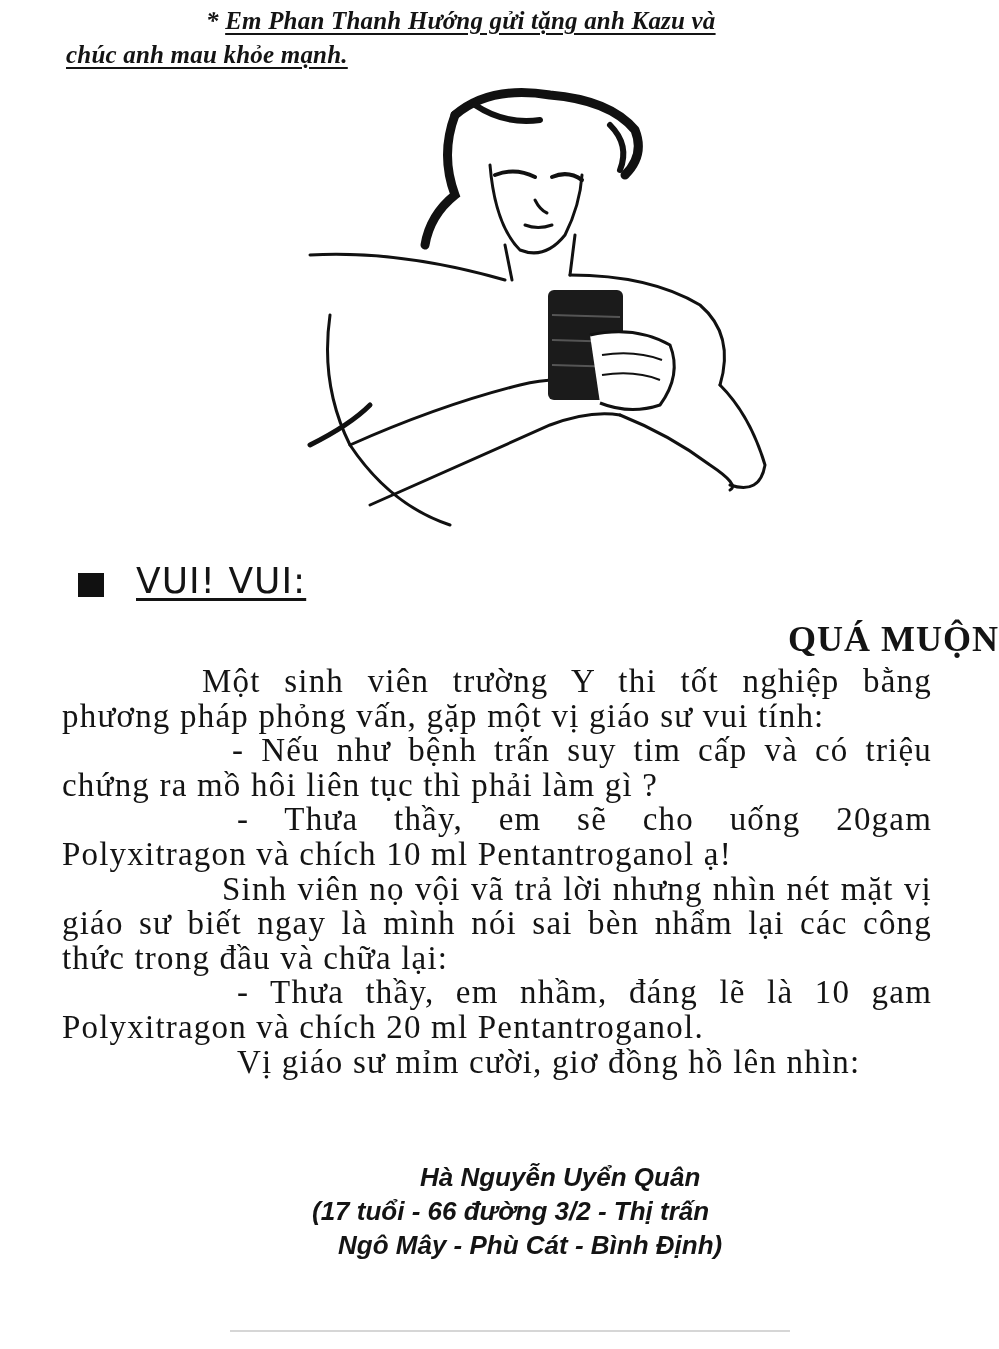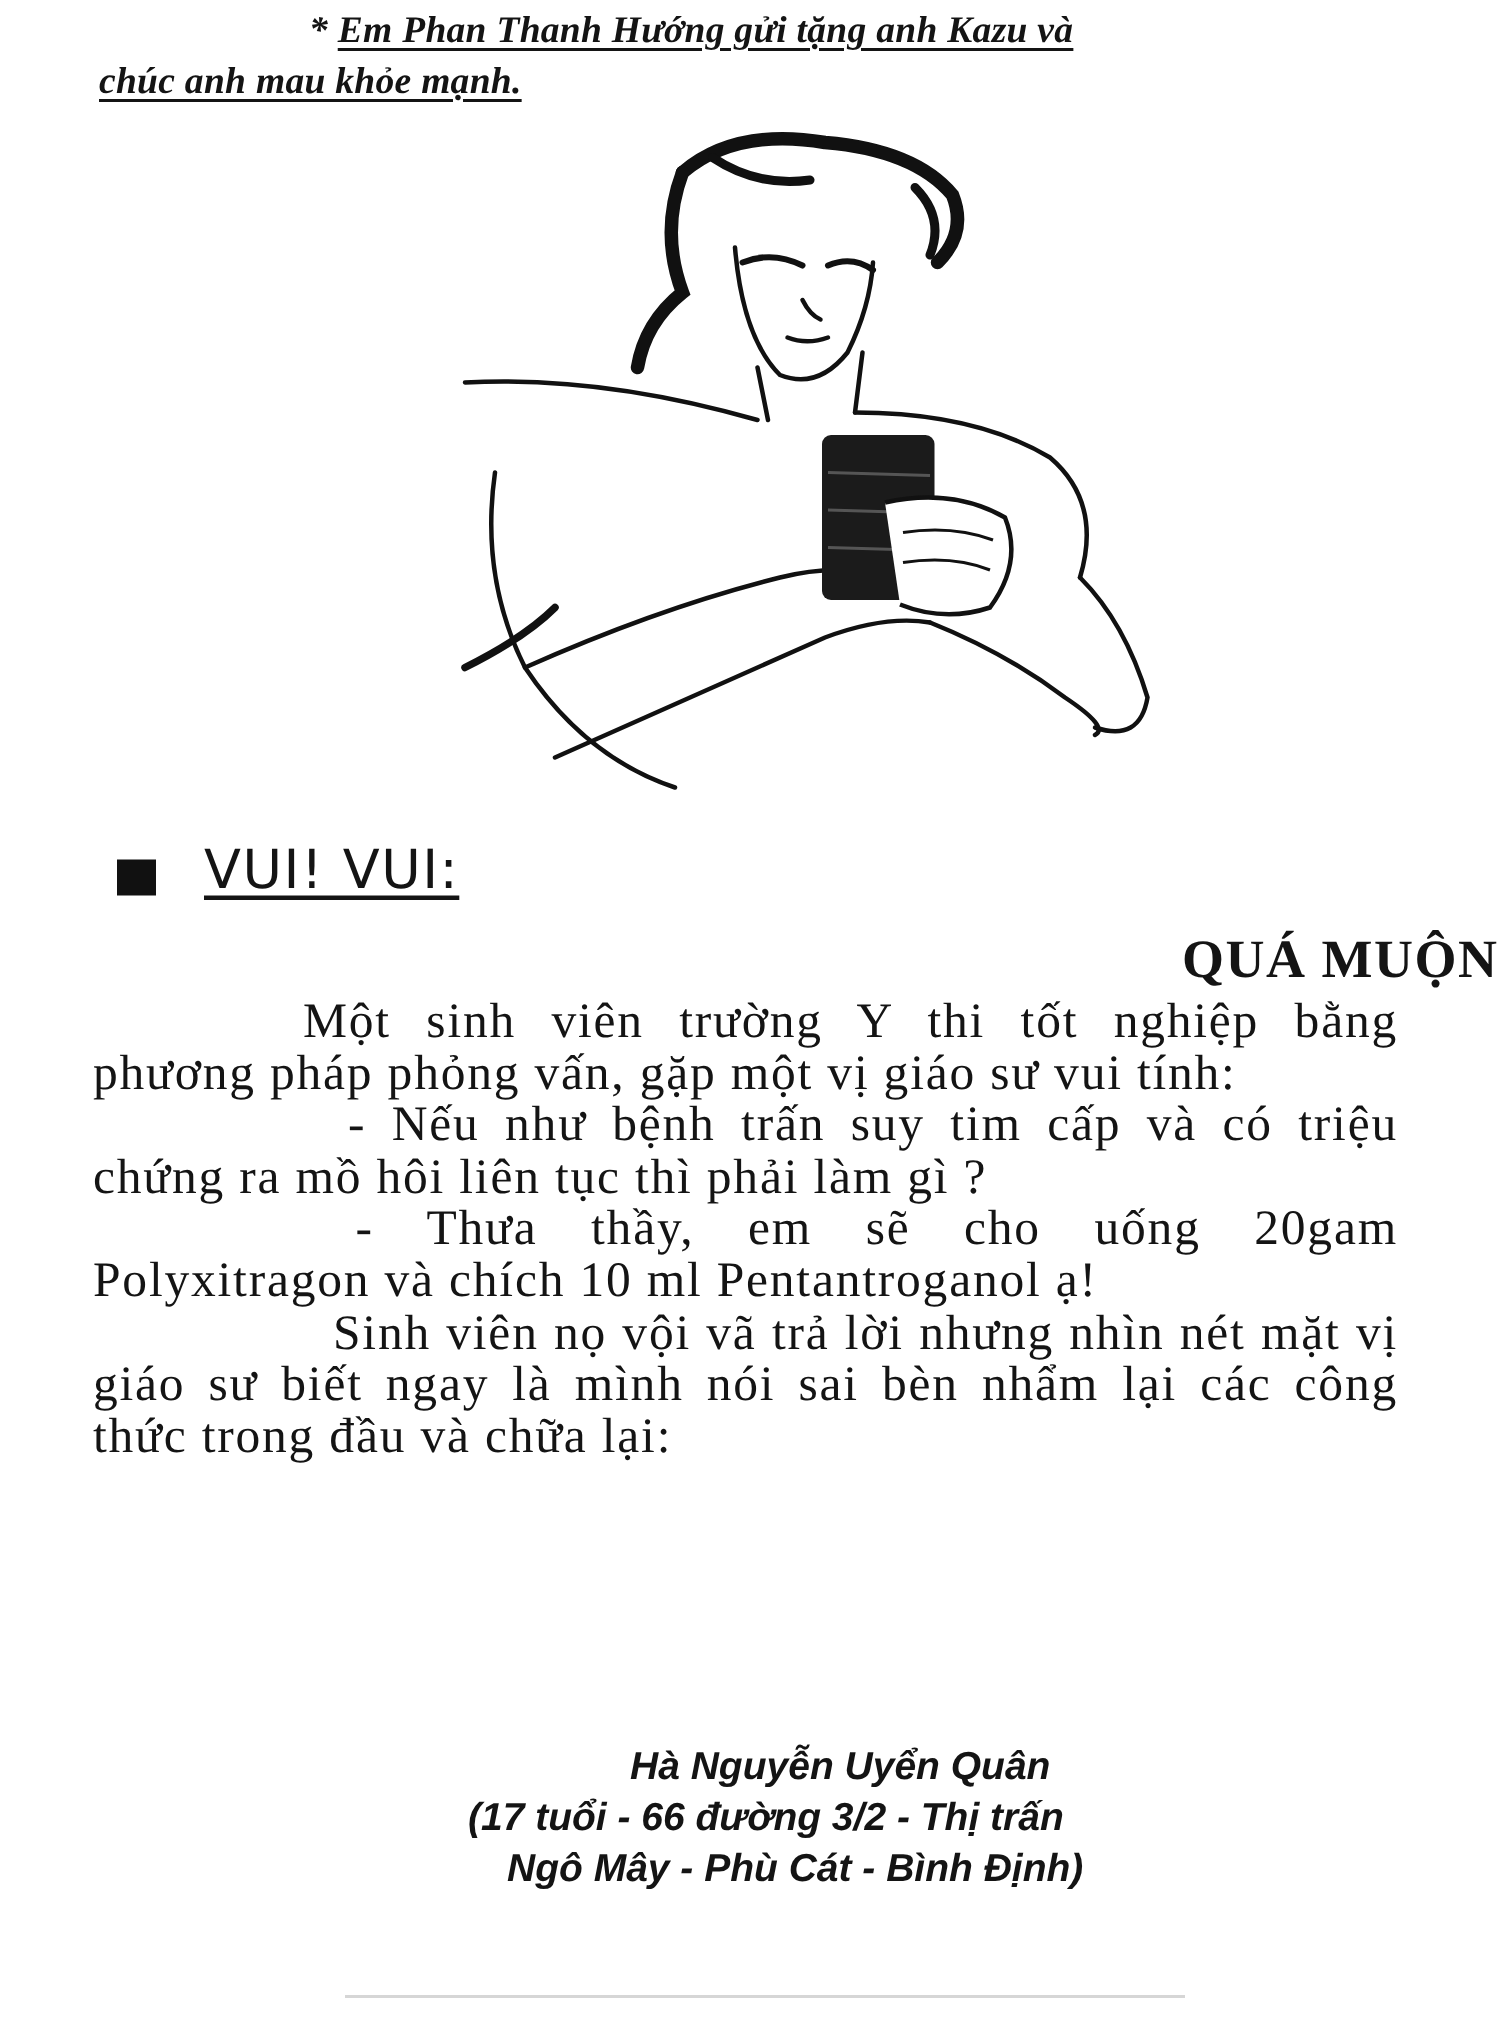--- a/index.html
+++ b/index.html
@@ -104,20 +104,22 @@
   <span class="label">VUI! VUI:</span>
 </div>
 
 <div class="story-title">QUÁ MUỘN</div>
 
 <div class="story">
   <p class="ind1">Một sinh viên trường Y thi tốt nghiệp bằng phương pháp phỏng vấn, gặp một vị giáo sư vui tính:</p>
   <p class="ind2">- Nếu như bệnh trấn suy tim cấp và có triệu chứng ra mồ hôi liên tục thì phải làm gì ?</p>
   <p class="ind4">- Thưa thầy, em sẽ cho uống 20gam Polyxitragon và chích 10 ml Pentantroganol ạ!</p>
   <p class="ind3">Sinh viên nọ vội vã trả lời nhưng nhìn nét mặt vị giáo sư biết ngay là mình nói sai bèn nhẩm lại các công thức trong đầu và chữa lại:</p>
+  <p class="ind4">- Thưa thầy, em nhầm, đáng lẽ là 10 gam Polyxitragon và chích 20 ml Pentantroganol.</p>
+  <p class="ind4">Vị giáo sư mỉm cười, giơ đồng hồ lên nhìn:</p>
 </div>
 
 <div class="signature">
   <span class="name">Hà Nguyễn Uyển Quân</span>
   <span class="addr1">(17 tuổi - 66 đường 3/2 - Thị trấn</span>
   <span class="addr2">Ngô Mây - Phù Cát - Bình Định)</span>
 </div>
 
 <div class="scan-mark"></div>
 

